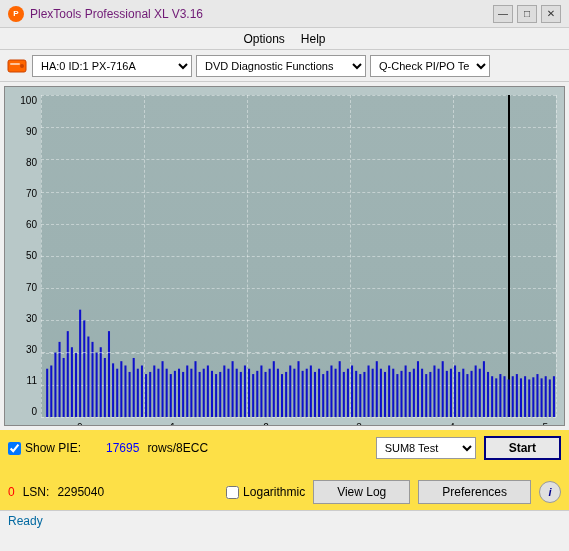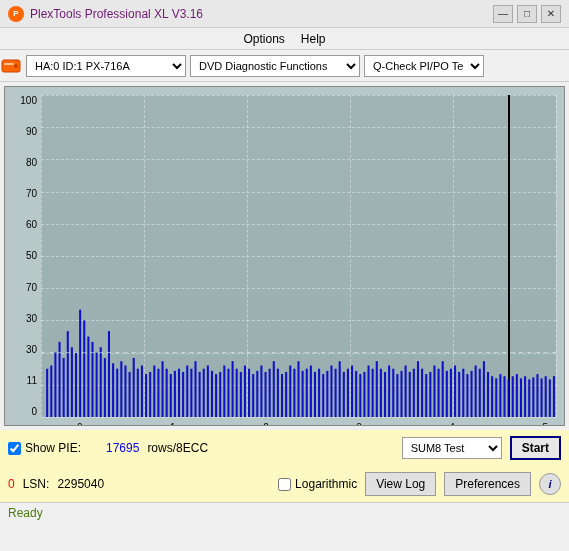--- a/index.html
+++ b/index.html
@@ -64,21 +64,21 @@
       font-size: 12px;
       color: #000;
     }
 
     
     .toolbar {
       display: flex;
       align-items: center;
       background: #f0f0f0;
       border-bottom: 1px solid #ccc;
-      padding: 3px 0;
+      padding: 3px 6px;
       gap: 4px;
       height: 32px;
     }
     .toolbar-icon {
       width: 22px;
       height: 22px;
       display: flex;
       align-items: center;
       justify-content: center;
     }
@@ -173,24 +173,24 @@
       top: 0;
       bottom: 0;
       width: 2px;
       background: #000;
       right: 46px;
     }
 
     
     .bottom-controls {
       padding: 6px 8px;
-      background: #fef9c3;
+      background: #fde047;
       display: flex;
       flex-direction: column;
-      gap: 12px;
+      gap: 20px;
     }
     .bottom-row {
       display: flex;
       align-items: center;
       gap: 8px;
     }
     .checkbox-label {
       display: flex;
       align-items: center;
       gap: 4px;
@@ -201,21 +201,21 @@
     .checkbox-label input[type=checkbox] {
       width: 13px;
       height: 13px;
     }
     .value-blue { color: #0000ff; font-size: 12px; }
     .value-red { color: #ff0000; font-size: 12px; }
     .static-text { font-size: 12px; color: #000; }
     .spacer { flex: 1; }
     
     .bottom-btn {
-      padding: 3px 10px;
+      padding: 3px 23px;
       background: #e0e0e0;
       border: 1px solid #999;
       cursor: pointer;
       font-size: 12px;
       height: 24px;
     }
     .bottom-btn.primary {
       background: #e8e8e8;
       border: 2px solid #000080;
       font-weight: bold;
@@ -245,21 +245,21 @@
       justify-content: center;
       color: #00008b;
     }
 
     
     .status-bar {
       background: #f0f0f0;
       border-top: 1px solid #ccc;
       padding: 2px 8px;
       font-size: 12px;
-      color: #4d7c0f;
+      color: #0369a1;
       height: 20px;
       display: flex;
       align-items: center;
     }
 
     
     .app-icon {
       width: 16px;
       height: 16px;
       background: #ff6600;

